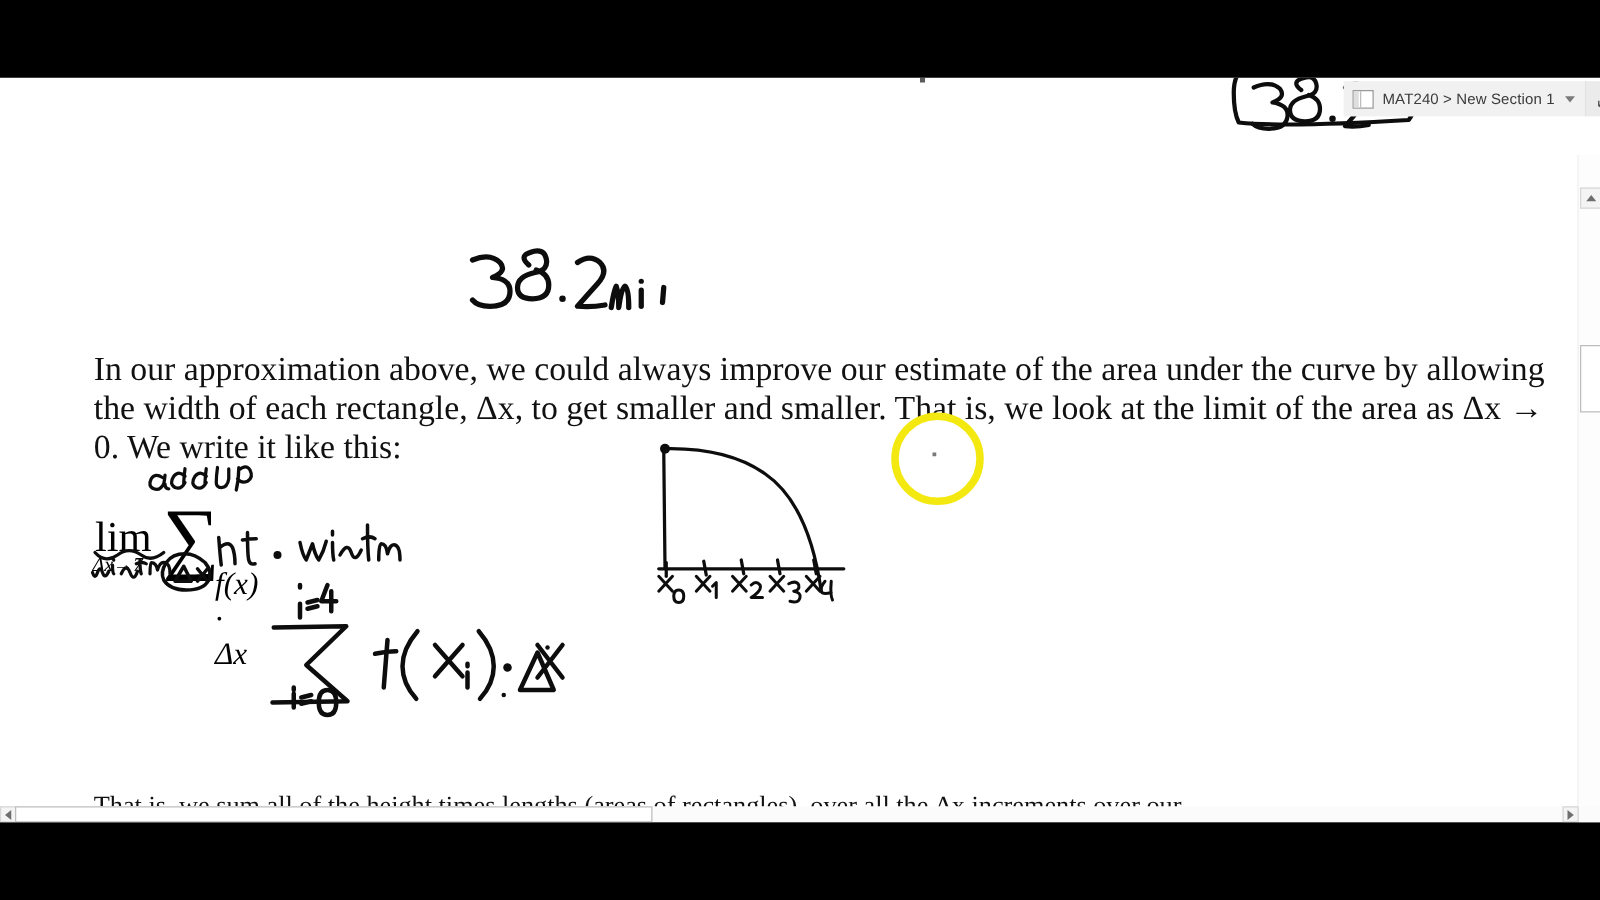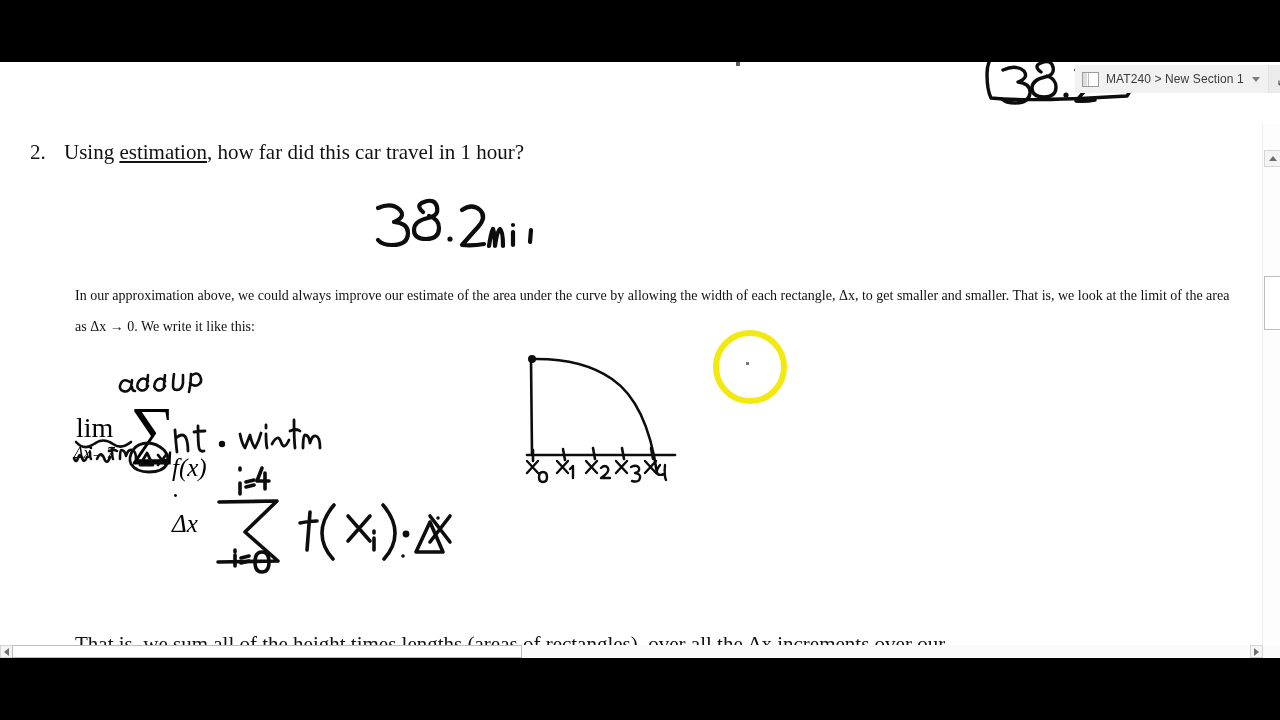--- a/index.html
+++ b/index.html
@@ -137,39 +137,39 @@
   .uline {
     text-decoration: underline;
     text-decoration-thickness: 1.5px;
     text-underline-offset: 2px;
   }
   #para {
     position: absolute;
     left: 75px;
     top: 218px;
     width: 1165px;
-    font-size: 14px;
+    font-size: 27px;
     line-height: 31px;
     color: #111;
     text-align: left;
   }
   #para i, .mathi { font-style: italic; }
 
   
   #limit-formula {
     position: absolute;
     left: 74px;
     top: 338px;
     color: #000;
   }
   .lim-word {
     position: absolute;
     left: 2px;
     top: 12px;
-    font-size: 28px;
+    font-size: 34px;
   }
   .lim-sub {
     position: absolute;
     left: 0px;
     top: 44px;
     font-size: 16px;
   }
   .big-sigma {
     position: absolute;
     left: 56px;
@@ -323,23 +323,20 @@
 </style>
 </head>
 <body>
 
 <div id="screen">
 
   <div id="viewport">
 
     <div id="doc">
 
-      <div class="qline">
-        <span class="qnum">2.</span><span>Using </span><span class="uline">estimation</span><span>, how far did this car travel in 1 hour?</span>
-      </div>
 
       <div id="para">In our approximation above, we could always improve our estimate of the area under the curve by allowing the width of each rectangle, Δx, to get smaller and smaller. That is, we look at the limit of the area as Δx → 0. We write it like this:</div>
 
       <div id="limit-formula">
         <span class="lim-word">lim</span>
         <span class="lim-sub mathi">Δx→7</span>
         <span class="big-sigma">∑</span>
         <span class="fx-term mathi">f(x) · Δx</span>
       </div>
 

